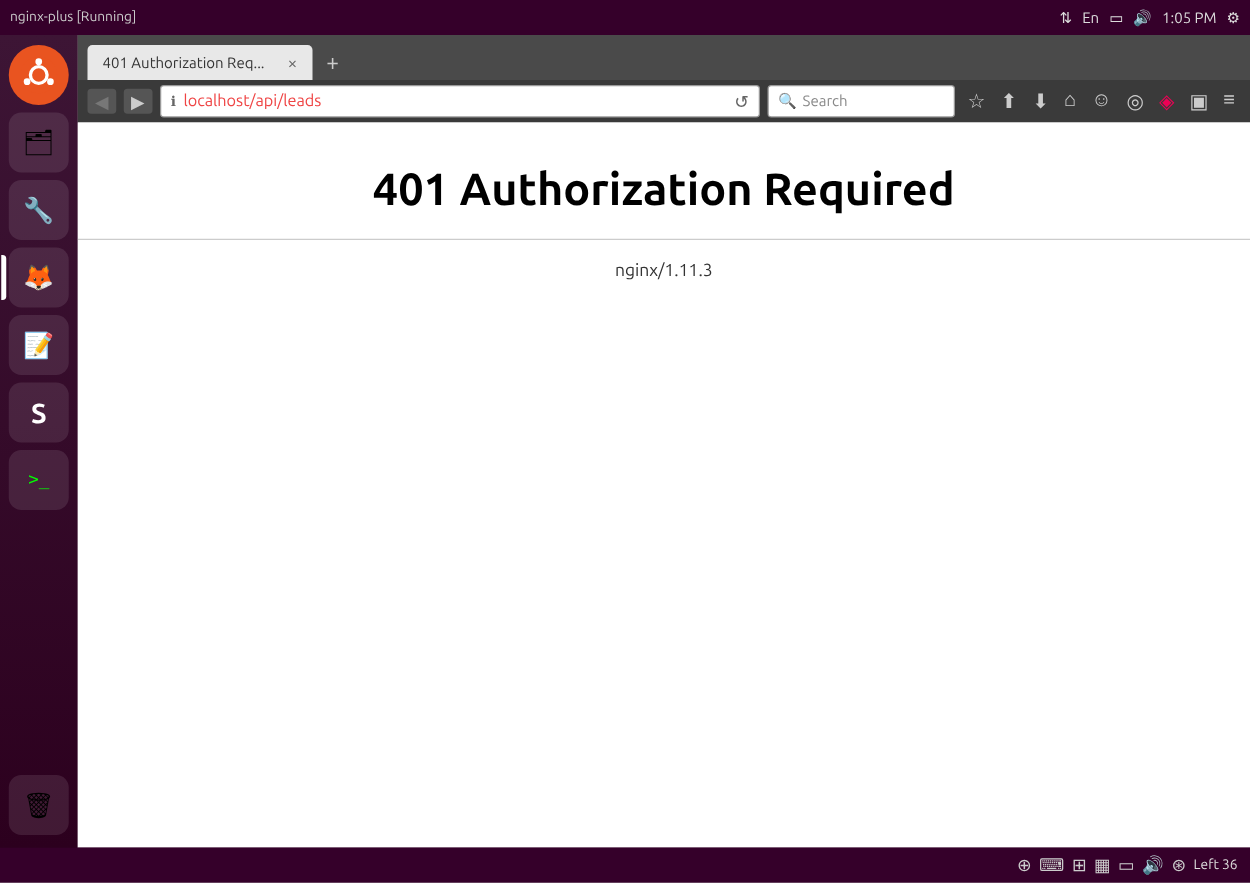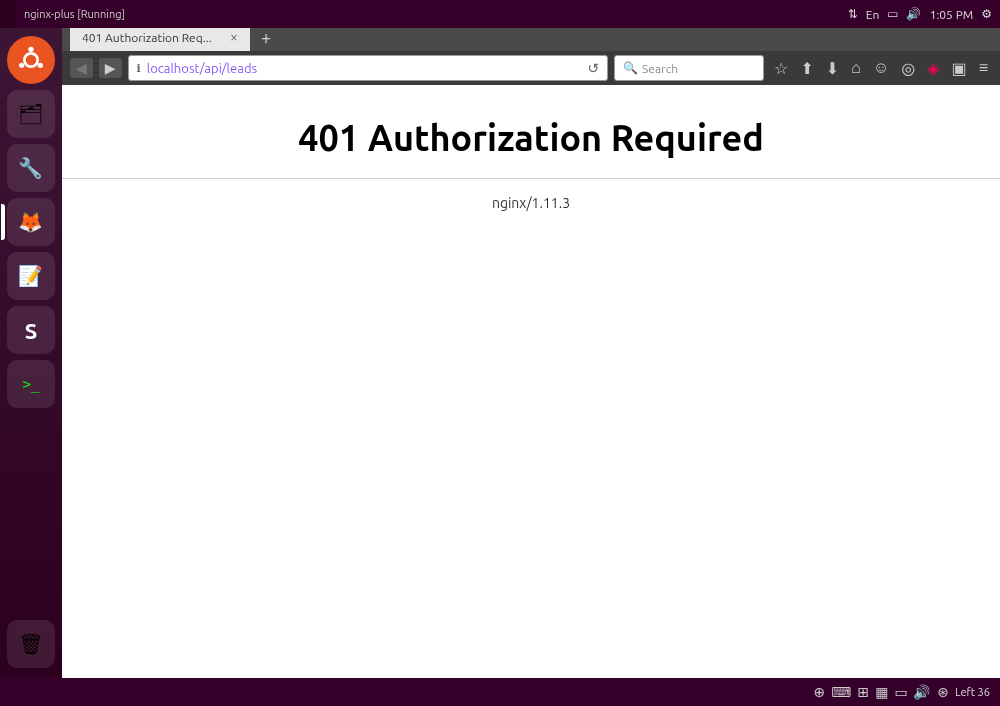--- a/index.html
+++ b/index.html
@@ -9,21 +9,21 @@
       background: #2c001e;
       font-family: 'Ubuntu', 'DejaVu Sans', Arial, sans-serif;
       overflow: hidden;
       position: relative;
     }
 
     
     .system-bar {
       position: absolute;
       top: 0;
-      left: 16px;
+      left: 0;
       right: 0;
       height: 28px;
       background: #35002a;
       display: flex;
       align-items: center;
       justify-content: space-between;
       padding: 0 8px;
       z-index: 10;
     }
     .system-bar-left { color: #ccc; font-size: 11px; }
@@ -117,21 +117,21 @@
     }
 
     
     .tab-bar {
       background: #4a4a4a;
       display: flex;
       align-items: flex-end;
       padding: 4px 8px 0 8px;
       gap: 2px;
       flex-shrink: 0;
-      height: 23px;
+      height: 36px;
     }
     .tab {
       background: #e8e8e8;
       border-radius: 4px 4px 0 0;
       padding: 4px 12px;
       display: flex;
       align-items: center;
       gap: 8px;
       height: 28px;
       min-width: 180px;
@@ -184,21 +184,21 @@
       border-radius: 3px;
       border: 1px solid #999;
       display: flex;
       align-items: center;
       padding: 2px 8px;
       gap: 6px;
       height: 26px;
     }
     .url-text {
       font-size: 13px;
-      color: #8b5cf6;
+      color: #ef4444;
       flex: 1;
     }
     .url-lock {
       color: #666;
       font-size: 11px;
     }
     .url-reload {
       color: #666;
       font-size: 14px;
       cursor: pointer;

